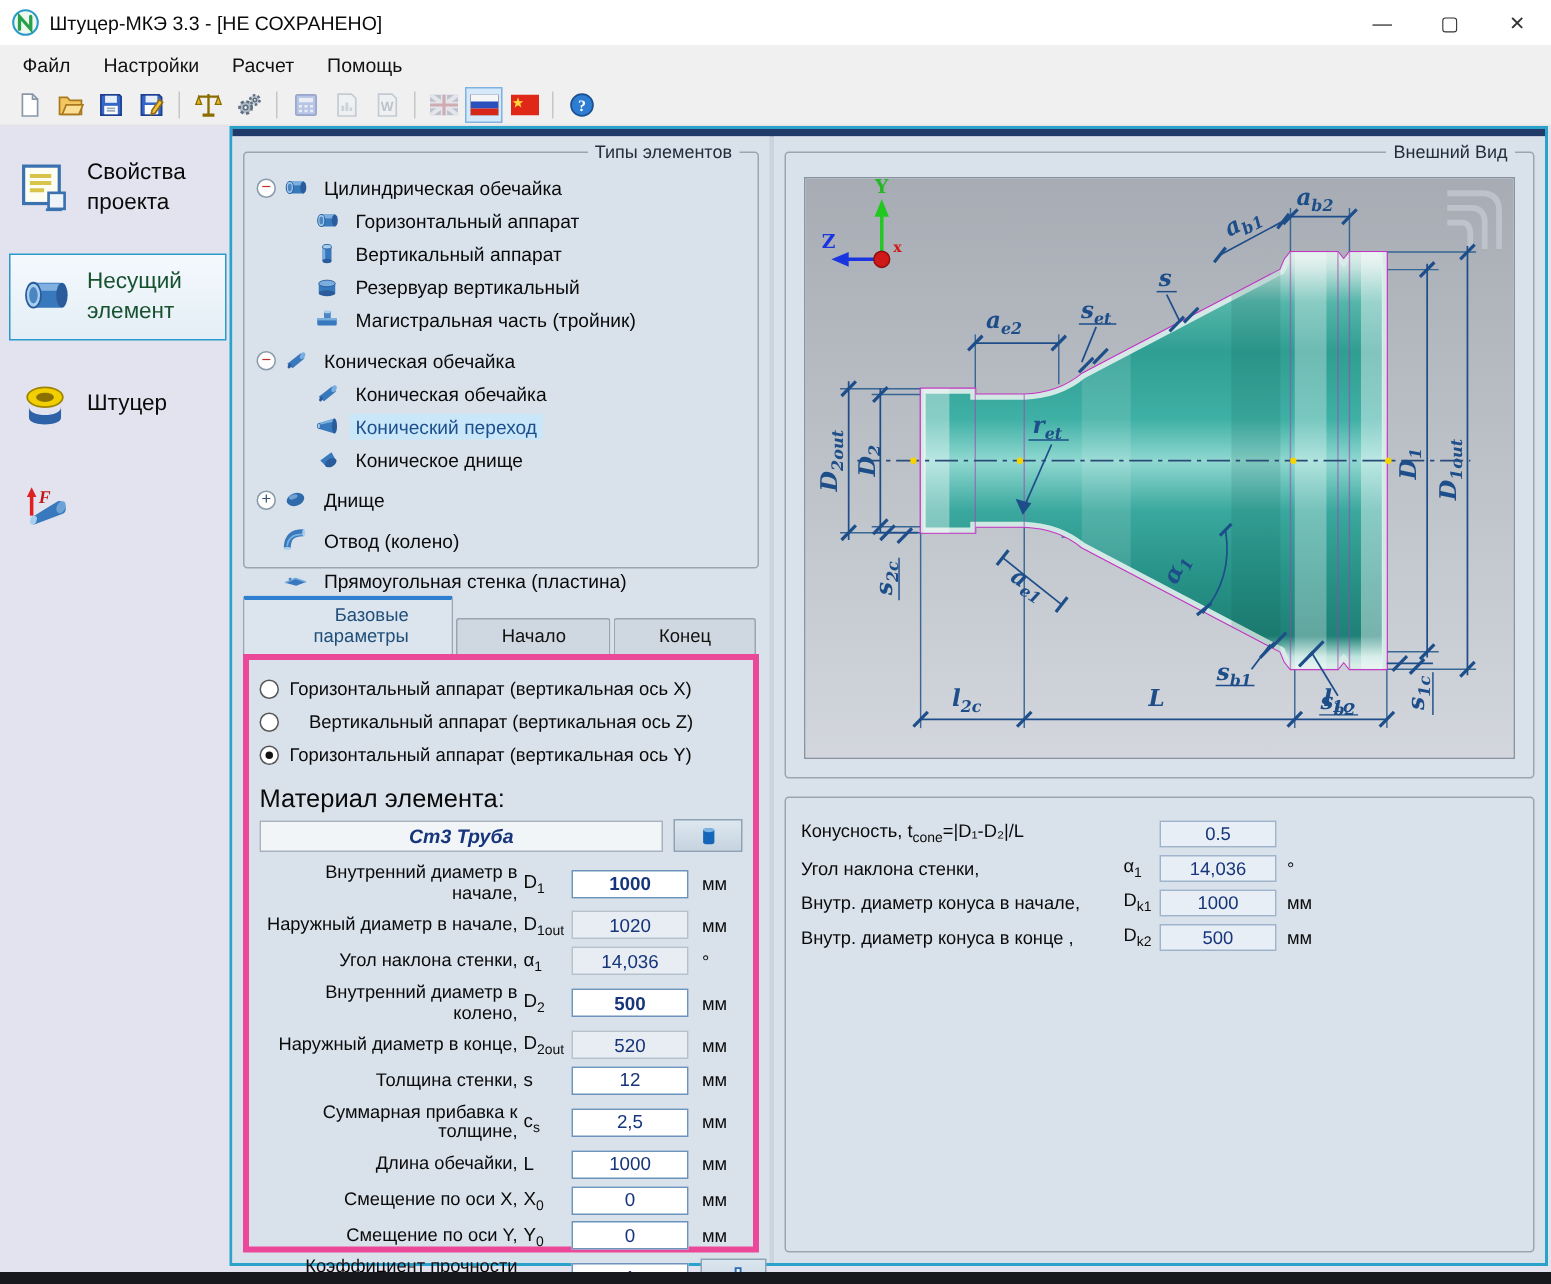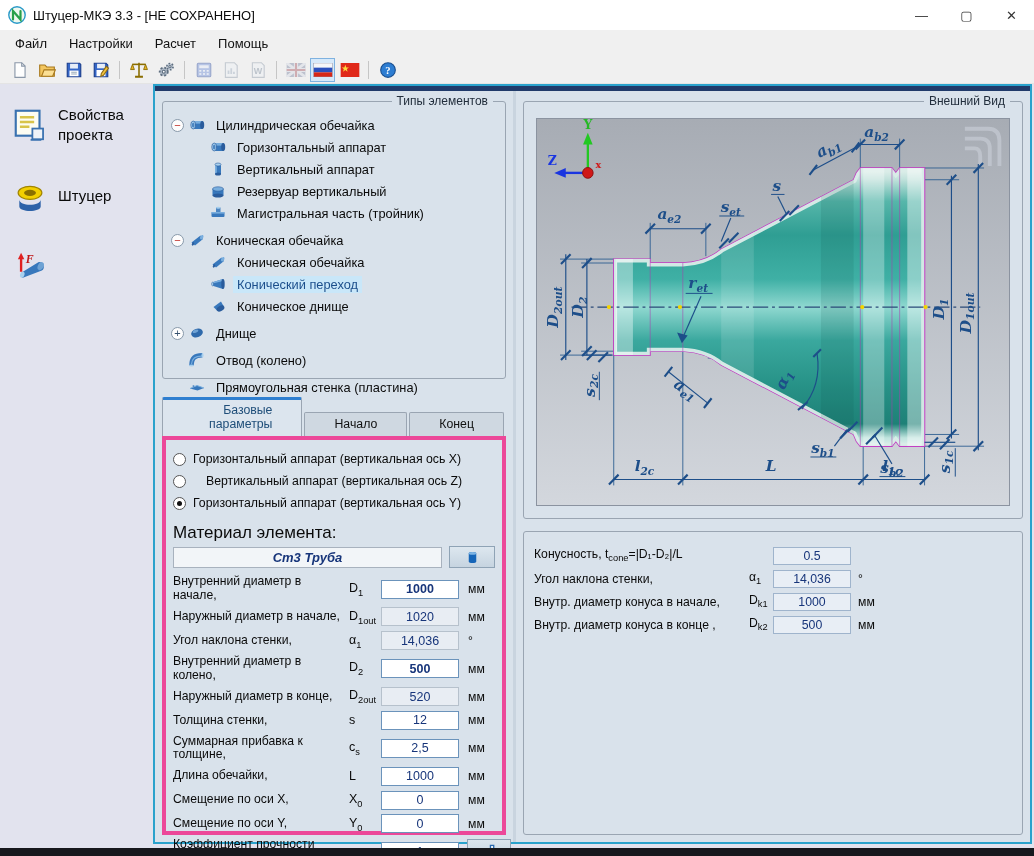--- a/index.html
+++ b/index.html
@@ -73,21 +73,21 @@
   .radio.checked::after { content:""; position:absolute; inset:3px; background:#111; border-radius:50%; }
   .radio-row.indent .rlabel { margin-left:13px; }
 
   .mat-label { font-size:17px; margin:9px 0 3px; color:#0a0a0a; }
   .mat-row { display:flex; gap:7px; margin-bottom:5px; align-items:center; }
   .mat-field { flex:1; height:21px; border:1px solid #a8b2be; background:#f2f5f8; display:flex; align-items:center; justify-content:center; font-style:italic; font-weight:bold; font-size:13px; color:#17357a; }
   .mat-btn { width:46px; height:22px; background:linear-gradient(#dde7ef,#c6d4e0); border:1px solid #8fa3b5; display:flex; align-items:center; justify-content:center; }
   .mat-btn svg { width:15px; height:15px; }
 
   .param-row { display:grid; grid-template-columns:176px 32px 78px 1fr; align-items:center; padding:2.4px 0; font-size:12.2px; color:#0a0a0a; }
-  .plabel { line-height:1.12; padding-right:4px; }
+  .plabel { line-height:1.12; padding-right:4px;text-align:right; }
   .psym { font-size:12.5px; }
   .psym sub, .csym sub, .clabel sub { font-size:9.3px; }
   .pfield { height:19px; border:1px solid; display:flex; align-items:center; justify-content:center; font-size:12.5px; color:#17357a; }
   .pfield.editable { background:#fff; border-color:#6b93bb; }
   .pfield.readonly { background:#e8edf3; border-color:#b6c1cc; }
   .pfield.bold { font-weight:bold; }
   .punit { padding-left:9px; font-size:12.2px; }
   .weld-btn { width:44px; height:25px; margin-left:8px; background:linear-gradient(#dbe5ee,#c3d2df); border:1px solid #8fa3b5; display:flex; align-items:center; justify-content:center; }
   .weld-btn svg { width:19px; height:15px; }
 
@@ -235,20 +235,30 @@
   <div class="main">
     <div class="sidebar" id="sidebar">
         <div class="side-item">
           <div class="sicon"><svg viewBox="0 0 32 32">
               <rect x="4" y="4" width="20" height="21" fill="#fdfdf2" stroke="#3a72b0" stroke-width="1.8"></rect>
               <path d="M7.5 9.5h12M7.5 13.5h12M7.5 17.5h8" stroke="#d8c44a" stroke-width="2.2"></path>
               <rect x="18" y="19" width="9" height="9" fill="#eef3f8" stroke="#3a72b0" stroke-width="1.5"></rect>
               <path d="M16.5 28.5h9" stroke="#3a72b0" stroke-width="1.5"></path>
             </svg></div>
           <div class="slabel">Свойства проекта</div>
+        </div>
+        <div class="side-item selected">
+          <div class="sicon"><svg viewBox="0 0 32 32">
+              <rect x="9" y="8" width="17" height="14" rx="2" fill="#3878bc"></rect>
+              <rect x="9" y="8.5" width="17" height="4" fill="#7fb0e0"></rect>
+              <ellipse cx="25.5" cy="15" rx="3.2" ry="7" fill="#2a5c9c"></ellipse>
+              <ellipse cx="9.5" cy="15" rx="4.2" ry="7" fill="#a8d0ee" stroke="#2a5c9c" stroke-width="1"></ellipse>
+              <ellipse cx="9.5" cy="15" rx="2.4" ry="4.6" fill="#4c86c2"></ellipse>
+            </svg></div>
+          <div class="slabel">Несущий элемент</div>
         </div>
         <div class="side-item">
           <div class="sicon"><svg viewBox="0 0 32 32">
               <path d="M7 18 C7 24 25 24 25 18 L25 24 C25 29 7 29 7 24 Z" fill="#2d62a8"></path>
               <ellipse cx="16" cy="12.5" rx="10" ry="5.5" fill="#f2cf00" stroke="#a08400"></ellipse>
               <ellipse cx="16" cy="12.5" rx="5" ry="2.6" fill="#8a7000"></ellipse>
             </svg></div>
           <div class="slabel">Штуцер</div>
         </div>
         <div class="side-item">

